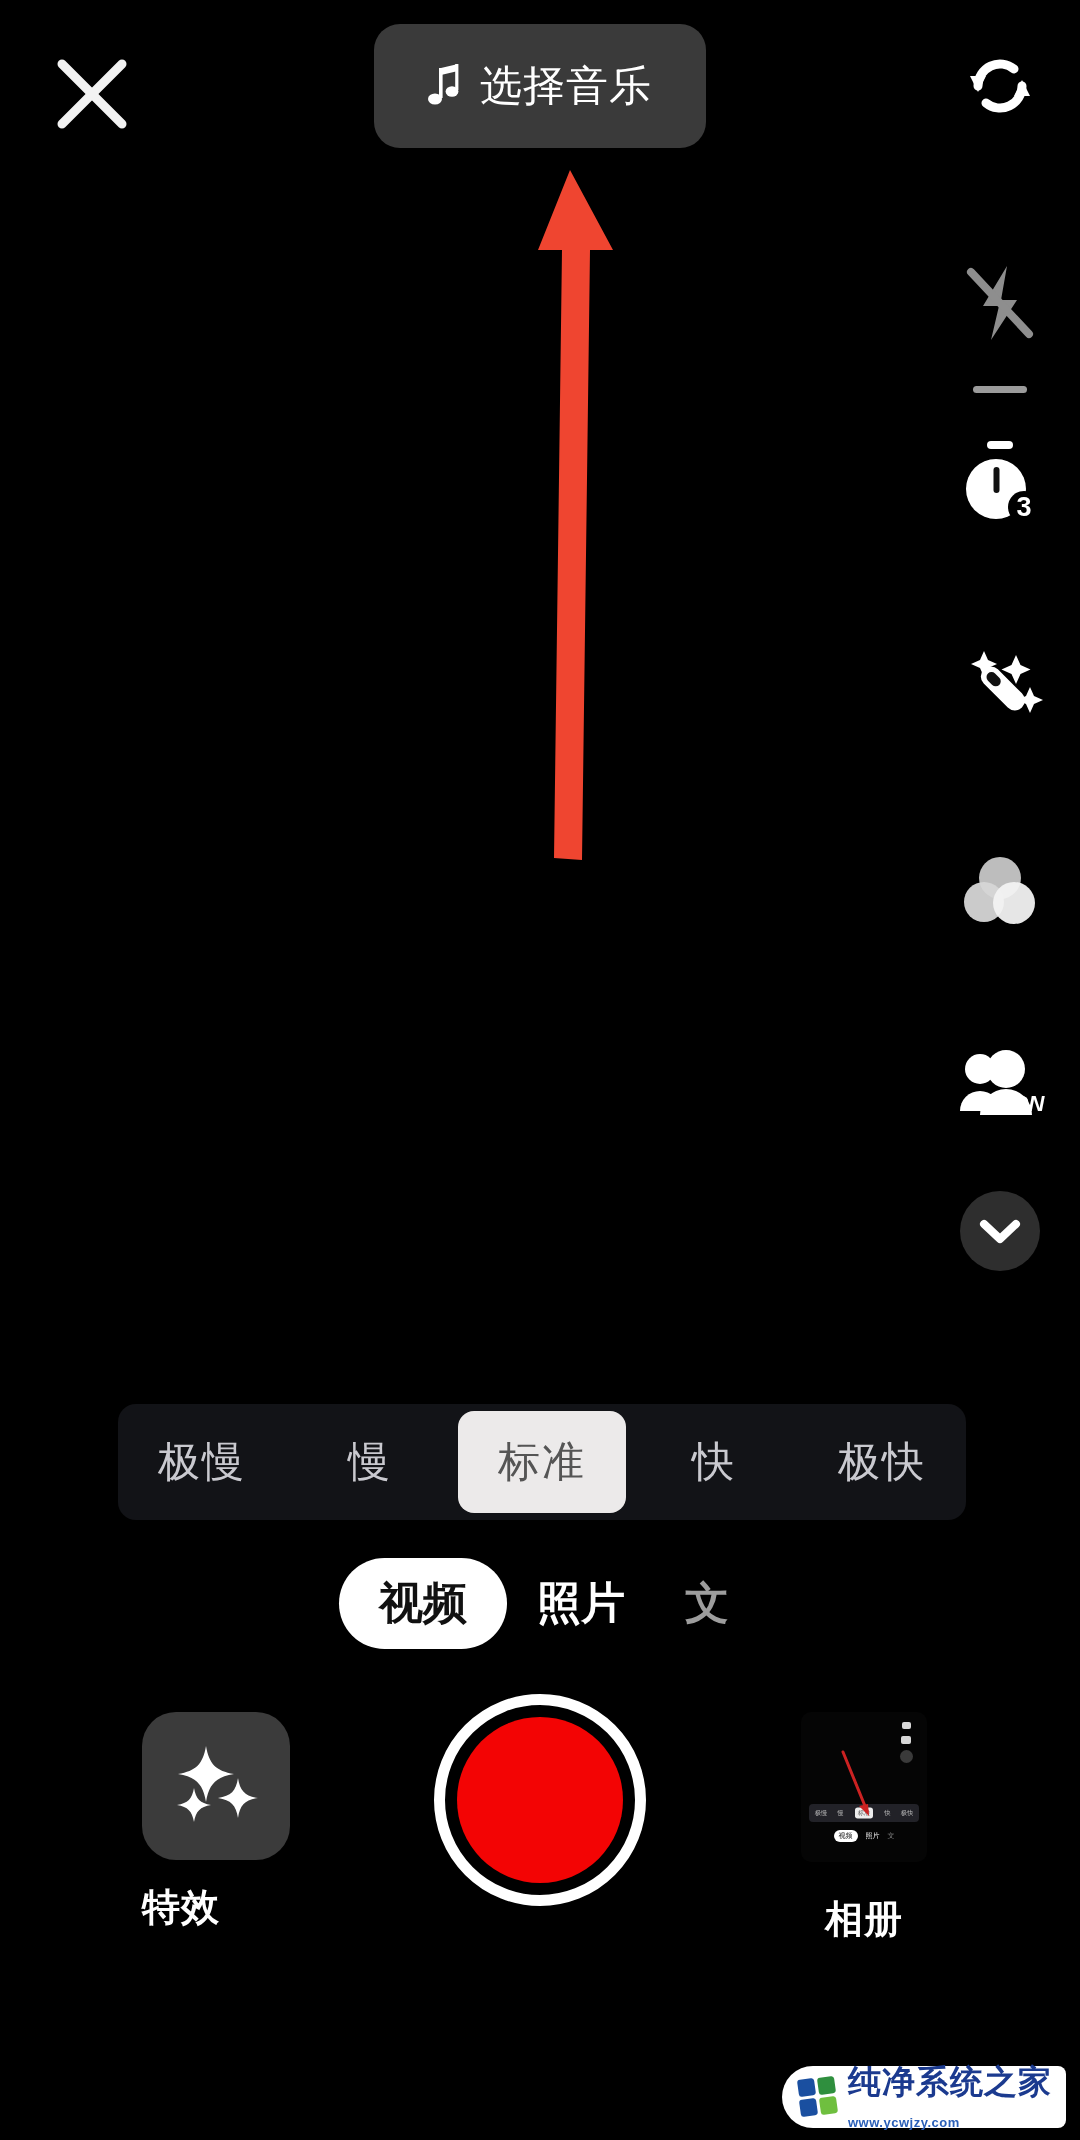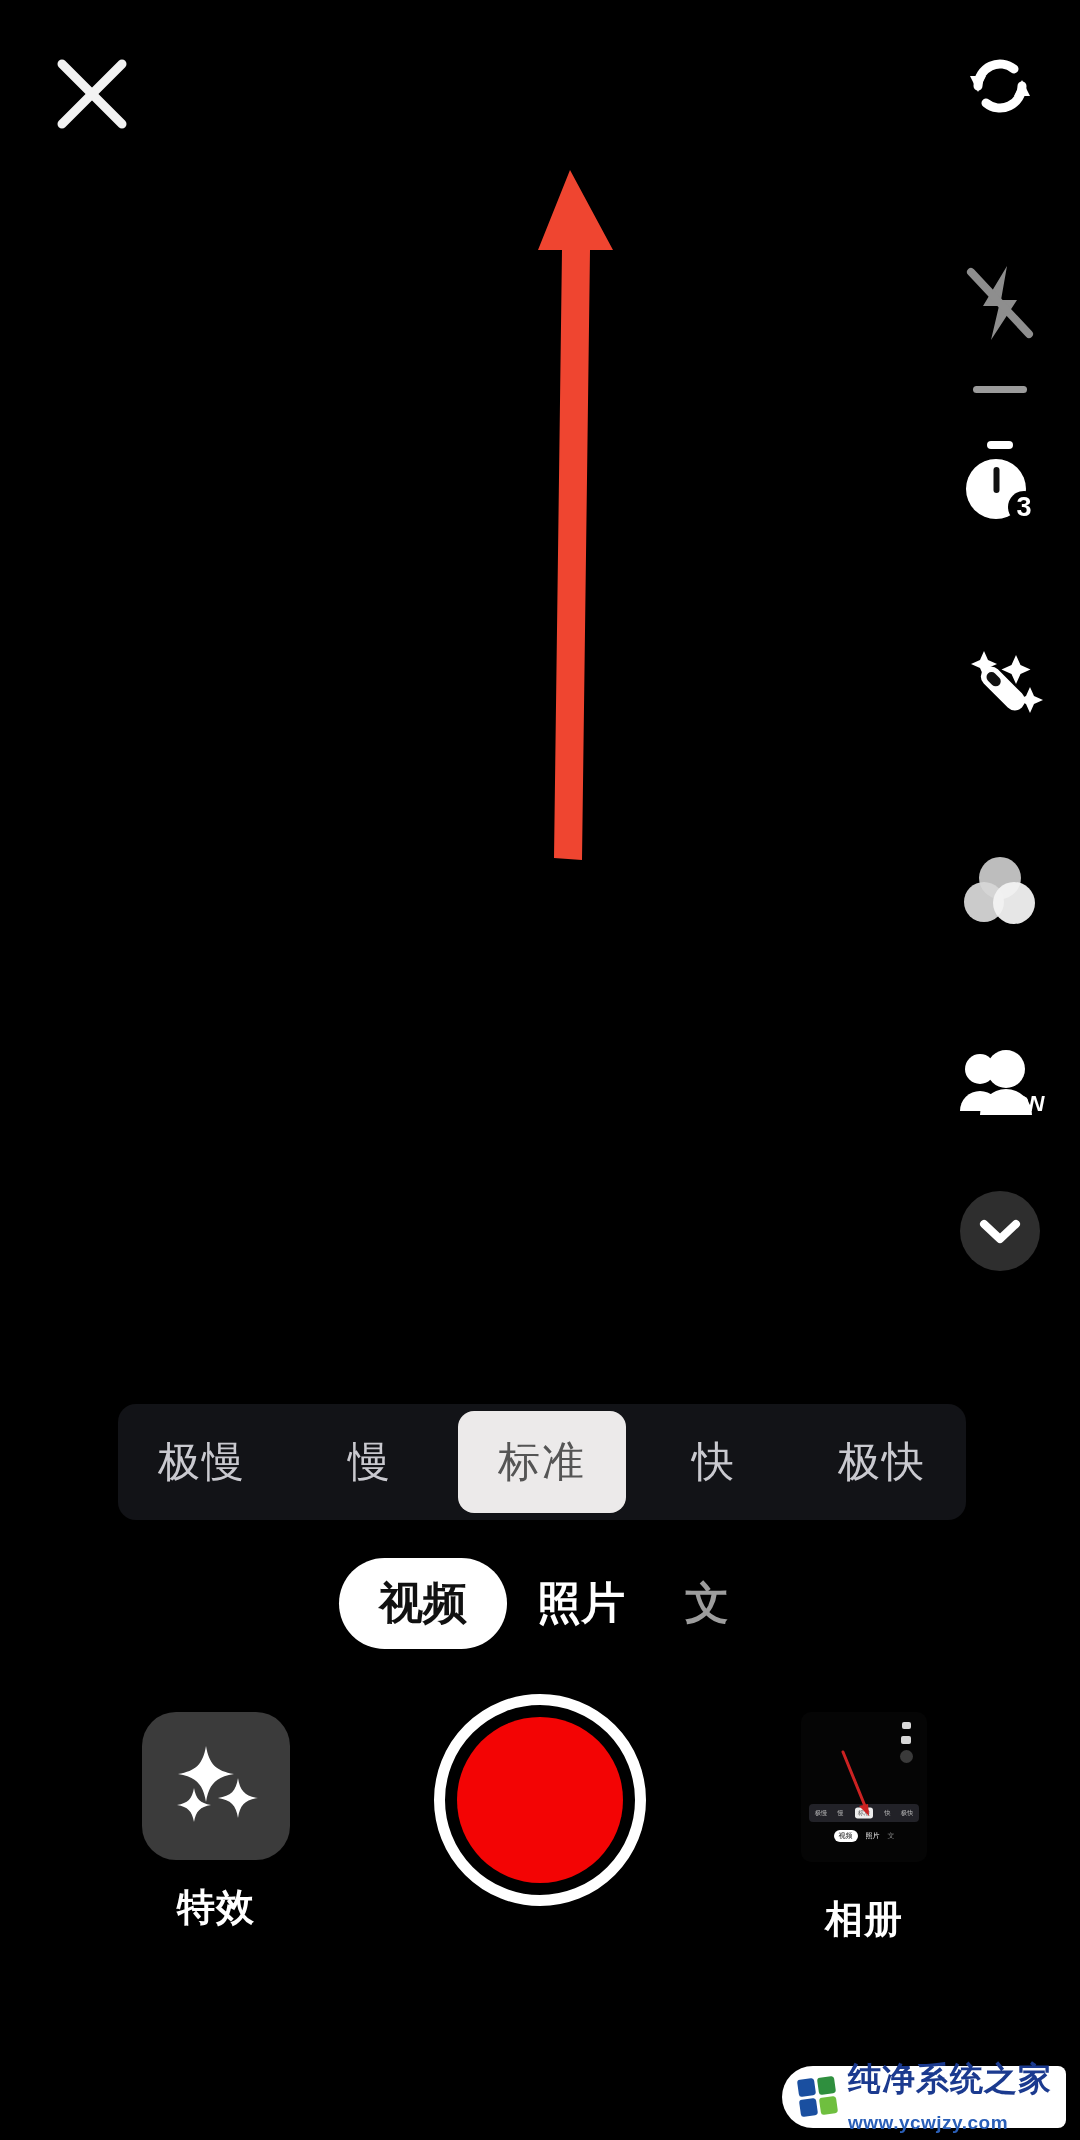--- a/index.html
+++ b/index.html
@@ -188,21 +188,20 @@
     height: 280px;
   }
 
   .effects-btn {
     position: absolute;
     left: 142px;
     top: 22px;
     width: 148px;
     display: flex;
     flex-direction: column;
-    align-items: center;
     cursor: pointer;
   }
   .effects-tile {
     width: 148px;
     height: 148px;
     background: #3b3b3b;
     border-radius: 34px;
     display: flex;
     align-items: center;
     justify-content: center;
@@ -357,39 +356,49 @@
     display: block;
   }
   .wm-text { display: flex; flex-direction: column; line-height: 1; }
   .wm-title {
     font-size: 33px;
     font-weight: bold;
     color: #1b3a8f;
     letter-spacing: 1px;
   }
   .wm-url {
-    font-size: 19px;
+    font-size: 13px;
     font-weight: bold;
     color: #2a5fb8;
     letter-spacing: 0.5px;
     margin-top: 18px;
   }
 </style>
 </head>
 <body>
 
 <div class="screen">
 
   <div class="close-btn">
     <svg width="92" height="92" viewBox="0 0 92 92">
       <line x1="16" y1="16" x2="76" y2="76" stroke="#f2f2f2" stroke-width="9" stroke-linecap="round"></line>
       <line x1="76" y1="16" x2="16" y2="76" stroke="#f2f2f2" stroke-width="9" stroke-linecap="round"></line>
     </svg>
   </div>
 
+  <div class="music-pill">
+    <svg class="music-note" viewBox="0 0 34 44">
+      <path d="M13 4 L30 0 L30 7 L13 11 Z" fill="#ffffff"></path>
+      <rect x="11" y="4" width="3.6" height="30" fill="#ffffff"></rect>
+      <rect x="27.2" y="0" width="3.2" height="26" fill="#ffffff"></rect>
+      <ellipse cx="7" cy="35" rx="7" ry="5.6" fill="#ffffff"></ellipse>
+      <ellipse cx="24" cy="27.5" rx="6.4" ry="5.2" fill="#ffffff"></ellipse>
+    </svg>
+    <span class="music-label">选择音乐</span>
+  </div>
 
   <div class="rail">
 
     <div class="rail-item">
       <svg width="92" height="92" viewBox="0 0 92 92">
         <path d="M24 46 a22 22 0 0 1 36 -17" fill="none" stroke="#ffffff" stroke-width="9" stroke-linecap="round"></path>
         <path d="M68 46 a22 22 0 0 1 -36 17" fill="none" stroke="#ffffff" stroke-width="9" stroke-linecap="round"></path>
         <polygon points="16,36 32,36 24,52" fill="#ffffff"></polygon>
         <polygon points="76,56 60,56 68,40" fill="#ffffff"></polygon>
       </svg>

